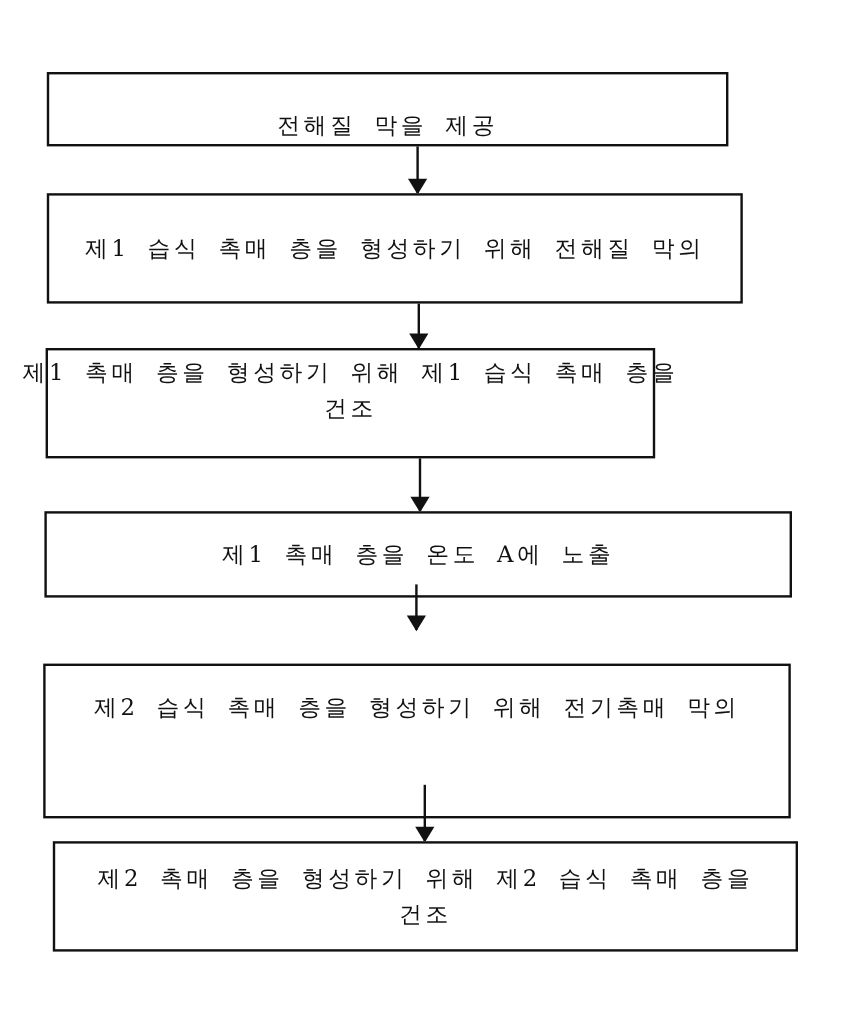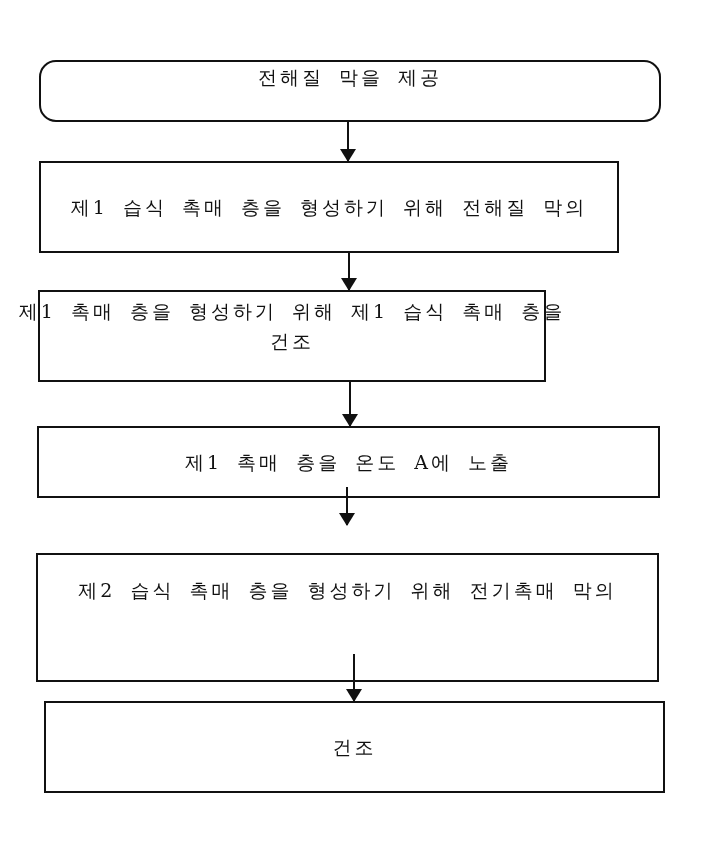--- a/index.html
+++ b/index.html
@@ -12,21 +12,21 @@
                  word-spacing: 6px; }
     .arrow { position: absolute; width: 2px; background: #111; }
     .arrow::after { content: ""; position: absolute; left: -7px; bottom: -1px;
                     width: 0; height: 0;
                     border-left: 8px solid transparent; border-right: 8px solid transparent;
                     border-top: 13px solid #111; transform: translateX(0); }
   </style>
 </head>
 <body>
 
-<div class="box" style="left:39px; top:60px; width:622px; height:62px; justify-content:flex-start;border-radius:17px;">
+<div class="box" style="left:39px; top:60px; width:568px; height:62px; justify-content:flex-end;">
   <div class="line">전해질 막을 제공</div>
 </div>
 
 <div class="arrow" style="left:347px; top:122px; height:39px;"></div>
 
 <div class="box" style="left:39px; top:161px; width:580px; height:92px; justify-content:center;">
   <div class="line">제1 습식 촉매 층을 형성하기 위해 전해질 막의</div>
 </div>
 
 <div class="arrow" style="left:348px; top:253px; height:37px;"></div>
@@ -44,14 +44,15 @@
 
 <div class="arrow" style="left:346px; top:487px; height:38px;"></div>
 
 <div class="box" style="left:36px; top:525px; width:623px; height:129px; justify-content:flex-start; padding-top:20px;margin-top:28px;">
   <div class="line">제2 습식 촉매 층을 형성하기 위해 전기촉매 막의</div>
 </div>
 
 <div class="arrow" style="left:353px; top:654px; height:47px;"></div>
 
 <div class="box" style="left:44px; top:701px; width:621px; height:92px; justify-content:center;">
+  <div class="line">제2 촉매 층을 형성하기 위해 제2 습식 촉매 층을</div>
   <div class="line">건조</div>
 </div>
 
 </body></html>

